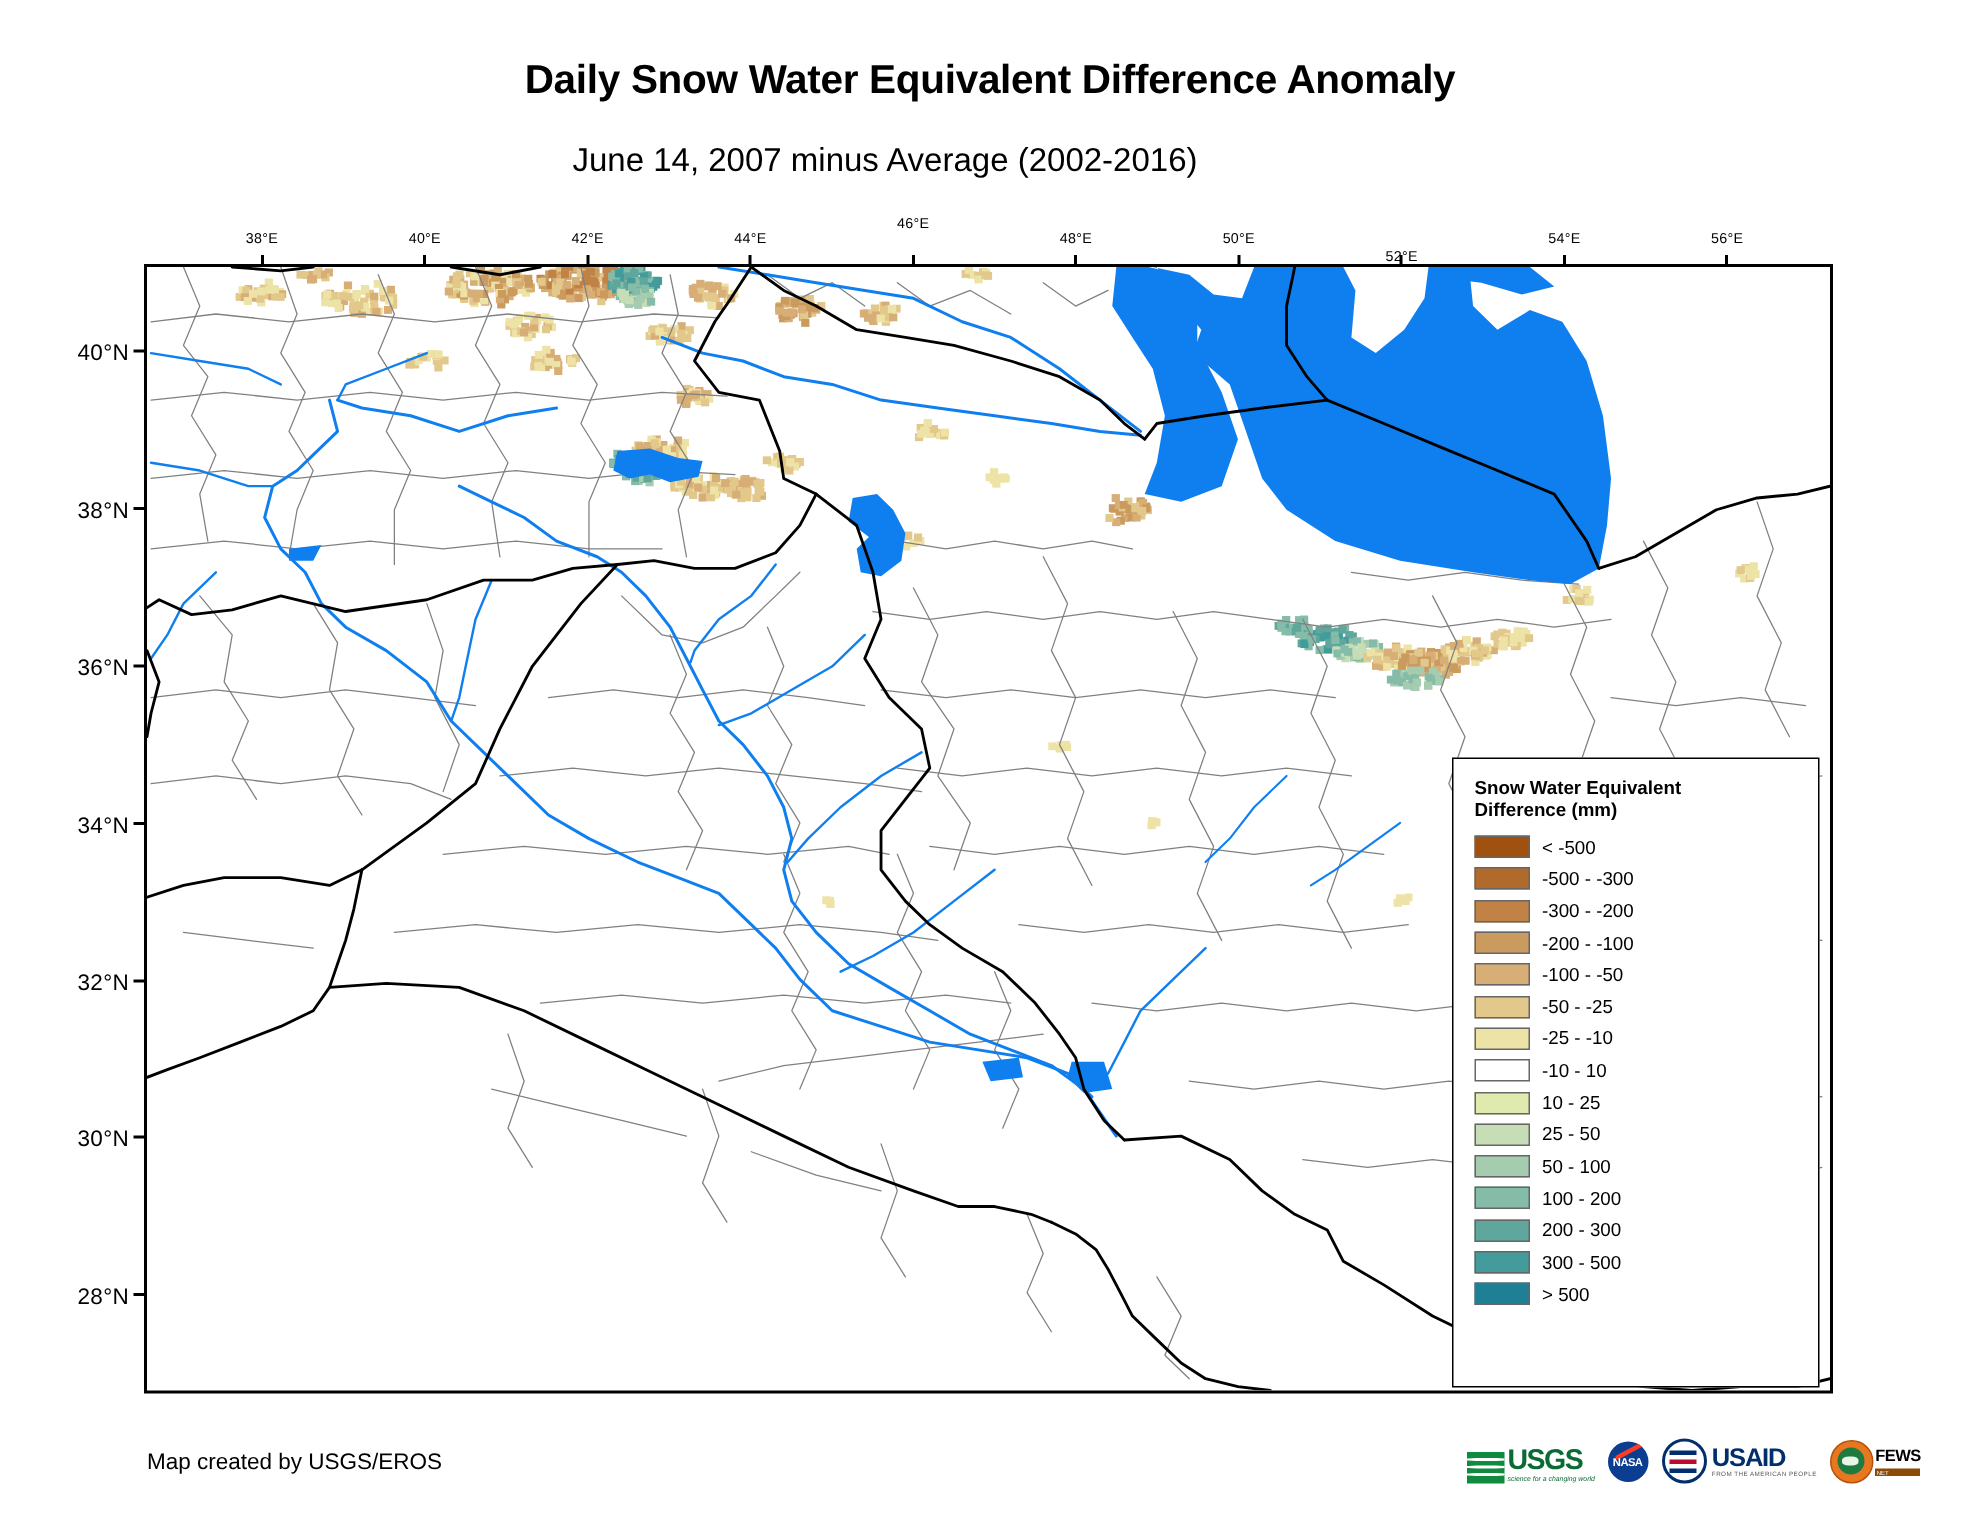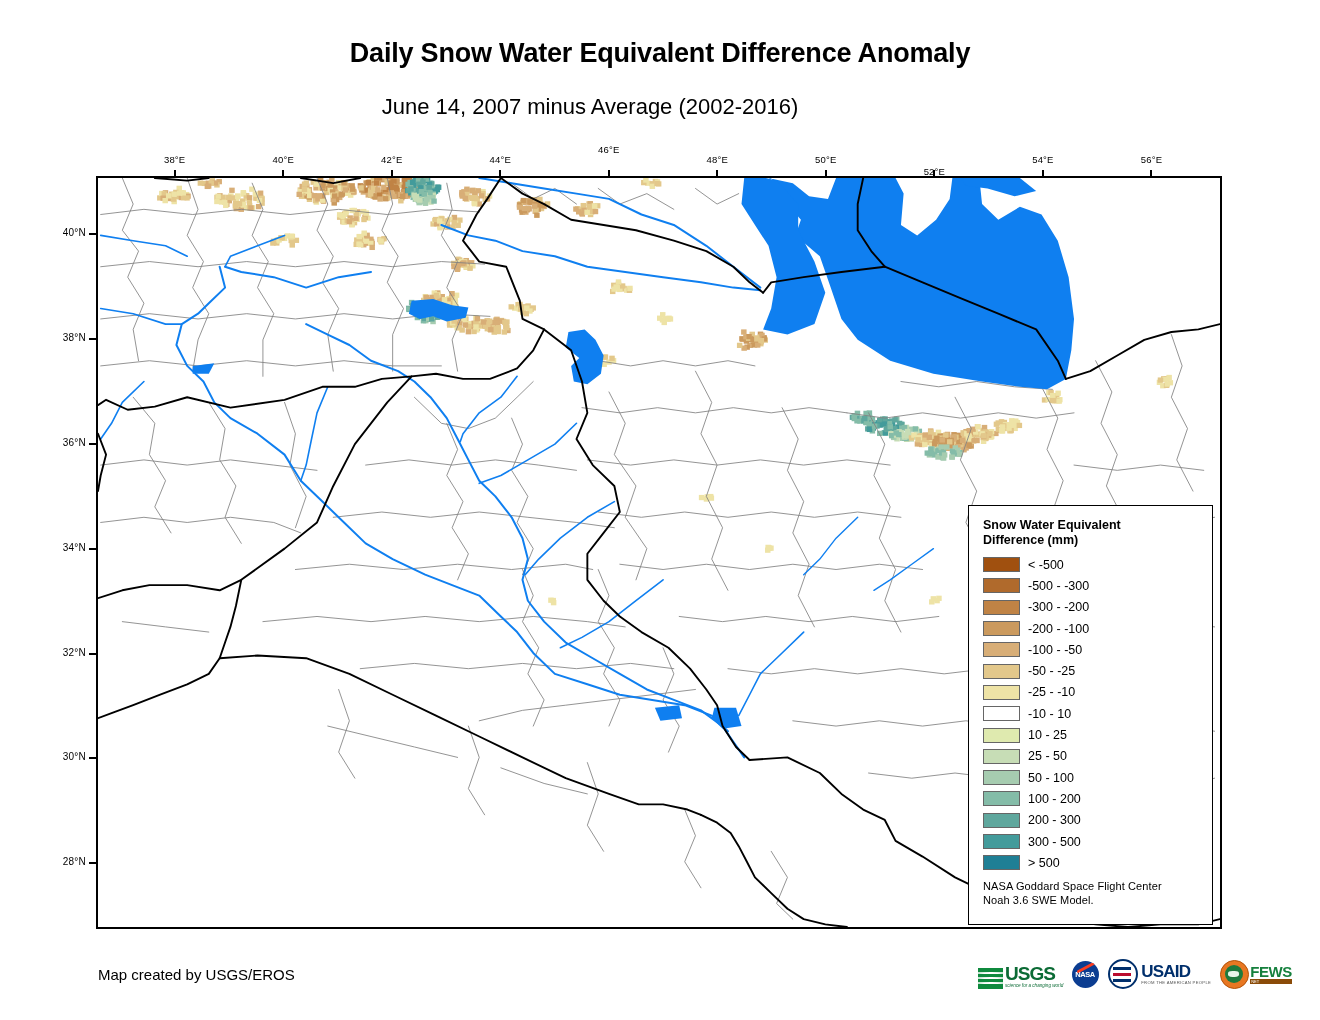--- a/index.html
+++ b/index.html
@@ -15,21 +15,21 @@
   
   #map-frame{position:absolute;left:96px;top:176px;width:1126px;height:753px;
              border:2px solid #000;background:#ffffff;box-sizing:border-box;
              overflow:hidden;}
   #map-canvas{position:absolute;left:0;top:0;width:100%;height:100%;}
 
   
   .lon-tick{position:absolute;font-size:9.5px;text-align:center;width:46px;
             letter-spacing:0.2px;}
   .lon-mark{position:absolute;width:2px;height:7px;background:#000;}
-  .lat-tick{position:absolute;font-size:10px;text-align:right;width:44px;
+  .lat-tick{position:absolute;font-size:15px;text-align:right;width:44px;
             letter-spacing:0.2px;}
   .lat-mark{position:absolute;width:7px;height:2px;background:#000;}
 
   
   #legend{position:absolute;left:968px;top:505px;width:245px;height:420px;
           background:#fff;border:1.5px solid #000;box-sizing:border-box;
           padding:12px 10px 8px 14px;}
   #legend-title{font-size:12.5px;font-weight:bold;line-height:15px;
                 margin-bottom:6px;}
   .legend-row{display:flex;align-items:center;height:21.3px;}
@@ -81,21 +81,21 @@
 
   
   .fews{display:flex;align-items:center;}
   .fews-globe{width:27px;height:27px;border-radius:50%;background:#e87722;
               position:relative;overflow:hidden;border:1.5px solid #b45309;}
   .fews-globe em{position:absolute;left:4px;top:4px;width:18px;height:18px;
                  border-radius:50%;background:#1f7a3d;}
   .fews-globe em:after{content:"";position:absolute;left:3px;top:6px;
                  width:11px;height:6px;background:#e8f5e9;border-radius:40%;}
   .fews-txt{display:flex;flex-direction:column;margin-left:1px;}
-  .fews-name{font-size:15px;font-weight:bold;color:#15803d;line-height:15px;
+  .fews-name{font-size:11px;font-weight:bold;color:#000000;line-height:15px;
              letter-spacing:-0.4px;}
   .fews-tag{font-size:4px;color:#8a4b08;line-height:5px;background:#8a4b08;
             color:#fff;padding:0 1px;}
 </style>
 </head>
 <body>
 
 <div id="title">Daily Snow Water Equivalent Difference Anomaly</div>
 <div id="subtitle">June 14, 2007 minus Average (2002-2016)</div>
 
@@ -1607,24 +1607,20 @@
       </div>
       <div class="legend-row">
         <div class="legend-swatch" style="background: rgb(67, 155, 155);"></div>
         <div class="legend-label">300 - 500</div>
       </div>
       <div class="legend-row">
         <div class="legend-swatch" style="background: rgb(31, 127, 149);"></div>
         <div class="legend-label">&gt; 500</div>
       </div>
     </div>
-  <div id="legend-source">
-    <div>NASA Goddard Space Flight Center</div>
-    <div>Noah 3.6 SWE Model.</div>
-  </div>
 </div>
 
 <div id="credit">Map created by USGS/EROS</div>
 
 <div id="logos">
   <div class="usgs">
     <div class="usgs-box">
       <i style="top:4px"></i>
         <i style="top:9px"></i>
         <i style="top:14px"></i>

